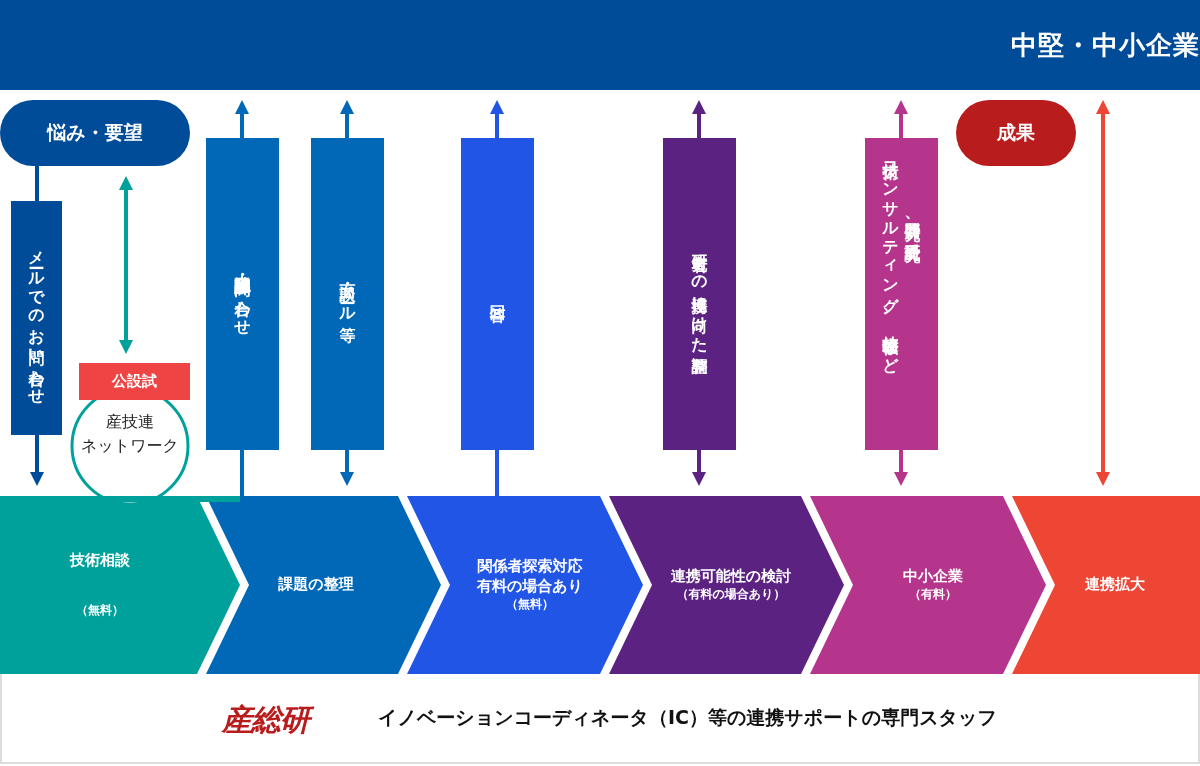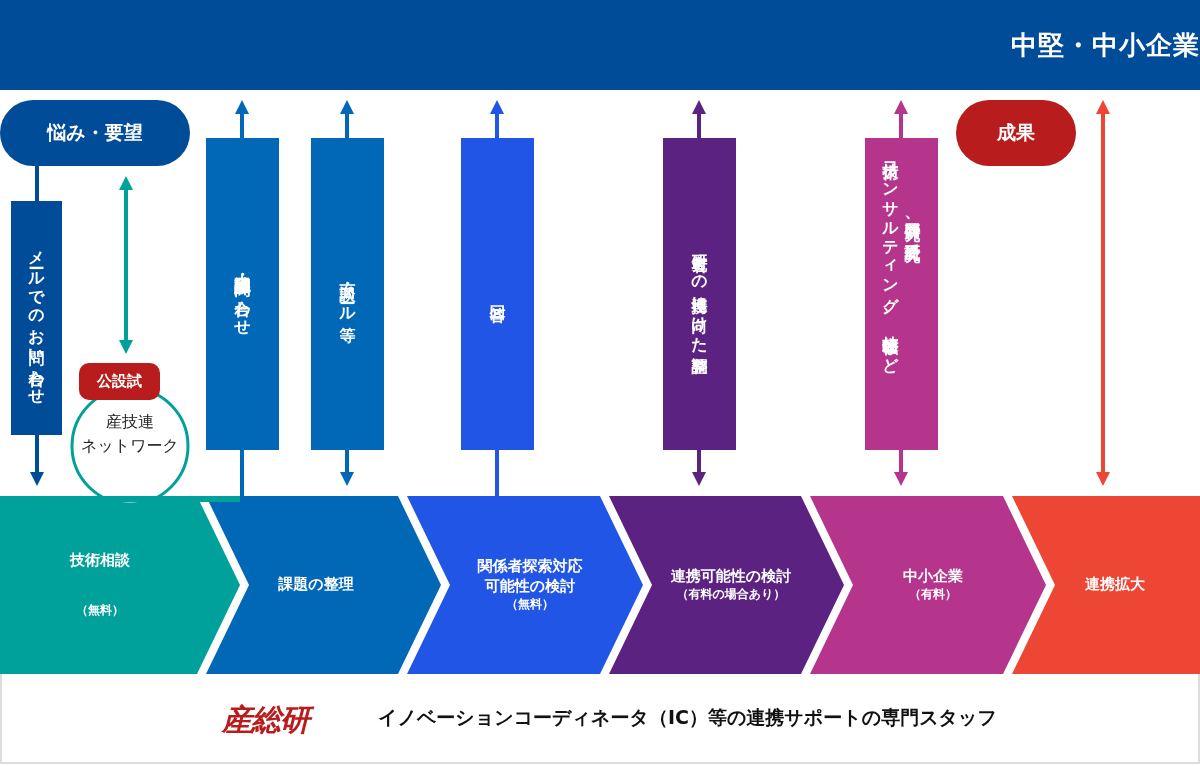--- a/index.html
+++ b/index.html
@@ -8,23 +8,23 @@
   .header { position: absolute; left: 0; top: 0; width: 1200px; height: 90px;
             background: #004c99; color: #fff; display: flex; align-items: center;
             justify-content: flex-end; font-size: 26px; font-weight: bold; letter-spacing: 1px; }
   svg#diagram { position: absolute; left: 0; top: 0; }
   .pill { position: absolute; display: flex; align-items: center; justify-content: center;
           color: #fff; font-weight: bold; font-size: 19px; border-radius: 34px; }
   .vbox { position: absolute; display: flex; align-items: center; justify-content: center;
           color: #fff; font-weight: bold; font-size: 16px; }
   .vtext { writing-mode: vertical-rl; text-orientation: upright; letter-spacing: 1px; line-height: 1.25; }
   .vtext2 { display: flex; flex-direction: row-reverse; gap: 2px; }
-  .kosetsu { position: absolute; left: 79px; top: 363px; width: 81px; height: 37px;
-             background: #b91c1c; color: #fff; font-weight: bold; font-size: 15px;
-             display: flex; align-items: center; justify-content: center; border-radius: 10px; }
+  .kosetsu { position: absolute; left: 79px; top: 363px; width: 111px; height: 37px;
+             background: #ef4444; color: #fff; font-weight: bold; font-size: 15px;
+             display: flex; align-items: center; justify-content: center; }
   .network { position: absolute; left: 78px; top: 410px; width: 104px; font-size: 16px;
              color: #222; text-align: center; line-height: 1.5; }
   .step { position: absolute; top: 496px; height: 178px; display: flex; flex-direction: column;
           align-items: center; justify-content: center; color: #fff; text-align: center; }
   .step .t { font-weight: bold; font-size: 15px; line-height: 1.3; }
   .step .s { font-size: 12px; font-weight: bold; line-height: 1.4; }
   .footer { position: absolute; left: 0; top: 674px; width: 1196px; height: 88px;
             border: 2px solid #dddddd; border-top: none; background: #fff; }
   .logo-text { position: absolute; left: 222px; top: 700px; font-size: 30px; font-weight: bold;
                font-style: italic; color: #b91c1c; letter-spacing: -1px; }
@@ -151,21 +151,21 @@
 
 <div class="step" style="left:0;width:200px;gap:31px;">
   <div class="t">技術相談</div>
   <div class="s">（無料）</div>
 </div>
 <div class="step" style="left:216px;width:200px;">
   <div class="t">課題の整理</div>
 </div>
 <div class="step" style="left:430px;width:200px;">
   <div class="t">関係者探索対応</div>
-  <div class="t">可能性の検討</div>
+  <div class="t">有料の場合あり</div>
   <div class="s">（無料）</div>
 </div>
 <div class="step" style="left:631px;width:200px;">
   <div class="t">連携可能性の検討</div>
   <div class="s">（有料の場合あり）</div>
 </div>
 <div class="step" style="left:833px;width:200px;">
   <div class="t">中小企業</div>
   <div class="s">（有料）</div>
 </div>

